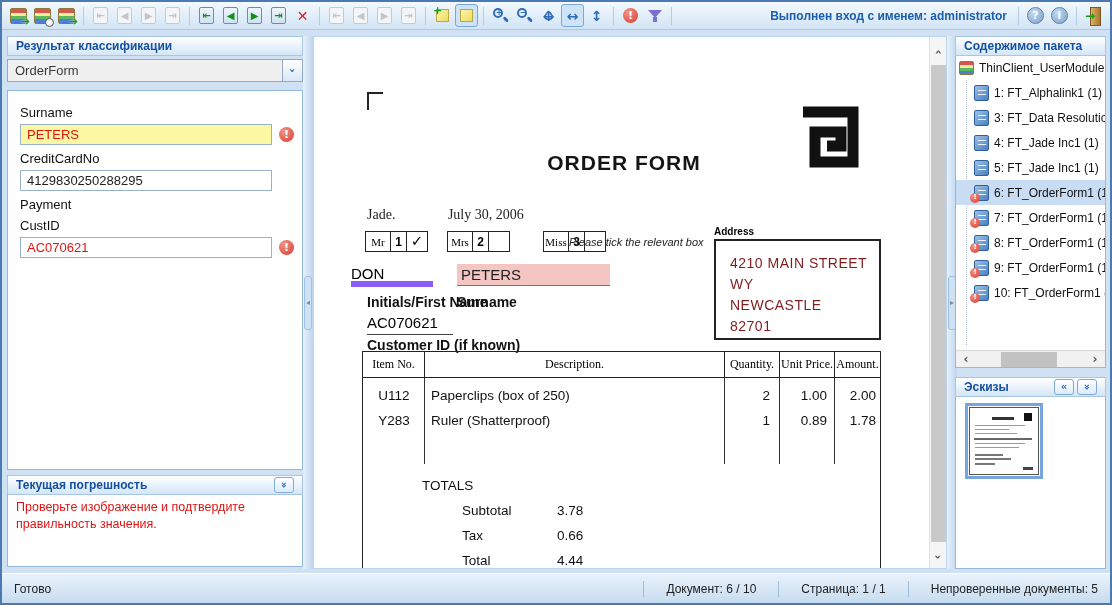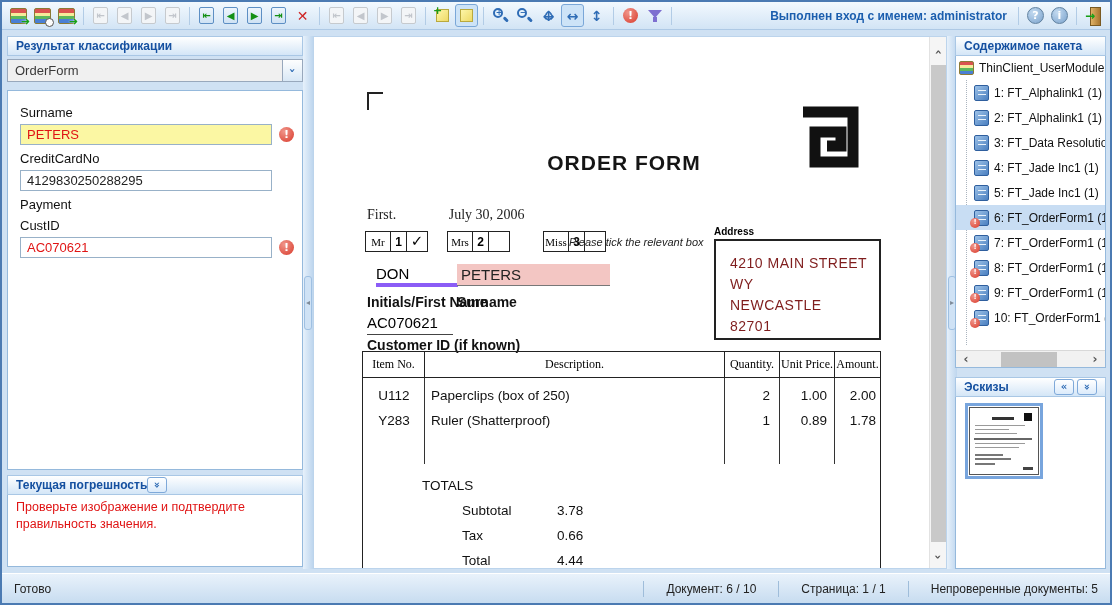--- a/index.html
+++ b/index.html
@@ -77,21 +77,21 @@
   .f-input { width:252px; height:21px; border:1px solid #98b1c8; font-size:13px; padding:0 6px;
              font-family:"Liberation Sans",sans-serif; color:#222; background:#fff; }
   .f-input.warn { background:#fbf7a3; color:#e01414; }
   .f-input.redtxt { color:#e01414; }
   .f-input.locked { background:#ececec; color:#6b6b6b; border-color:#b2b2b2; }
   .lock { position:relative; width:13px; height:10px; background:#bdbdbd; border:1px solid #8f8f8f;
           border-radius:2px; margin-top:5px; }
   .lock::before { content:""; position:absolute; left:1.5px; top:-7px; width:7px; height:7px;
                   border:2px solid #9d9d9d; border-bottom:none; border-radius:4px 4px 0 0; }
   .error-panel { position:absolute; left:0; right:0; bottom:0; height:94px; }
-  .error-panel .panel-header { }
+  .error-panel .panel-header { justify-content:space-between; }
   .error-body { height:72px; background:#fff; border:1px solid #95b9dc; border-top:none;
                 color:#e01414; font-size:12.5px; padding:4px 8px; line-height:1.35; }
   .rot-down { transform:rotate(-90deg); }
   .rot-dn90 { transform:rotate(90deg); }
   .rot-up { transform:rotate(-90deg); }
 
   
   .splitter { position:absolute; top:34px; bottom:34px; width:10px;
               background:linear-gradient(90deg,#e7f1fb,#bed6ee); }
   .split-handle { position:absolute; top:50%; left:1px; right:1px; height:54px; margin-top:-27px;
@@ -115,22 +115,22 @@
   .tcell { border-right:1px solid #222; display:flex; align-items:center; justify-content:center; height:100%; }
   .tcell:last-child { border-right:none; }
   .t-lab { width:25px; font-family:"Liberation Serif",serif; font-size:11px; }
   .t-num { width:16px; font-size:12px; font-weight:bold; }
   .t-chk { width:20px; font-size:15px; }
   .gap1 { width:19px; } .gap2 { width:33px; }
   .tick-note { position:absolute; left:255px; top:199px; font-style:italic; font-size:11px; color:#222; }
   .addr-label { position:absolute; left:400px; top:189px; font-size:10px; font-weight:bold; }
   .addr-box { position:absolute; left:400px; top:202px; width:167px; height:101px; border:2px solid #222;
               padding:12px 0 0 14px; font-size:14px; letter-spacing:0.5px; line-height:21px; color:#7f1d1d; }
-  .fname { position:absolute; left:62px; top:228px; width:82px; height:22px; font-size:15px;
-           border-bottom:4px solid #8b5cf6; }
+  .fname { position:absolute; left:37px; top:228px; width:82px; height:22px; font-size:15px;
+           border-bottom:6px solid #8b5cf6; }
   .surname-hl { position:absolute; left:143px; top:227px; width:153px; height:22px; font-size:15px;
                 background:#f3c6c3; border-bottom:1.5px solid #777; padding:2px 0 0 4px; color:#222; }
   .sm-label { position:absolute; font-size:14px; font-weight:bold; color:#111; }
   .custid { position:absolute; left:53px; top:277px; width:86px; height:21px; font-size:15px;
             border-bottom:1px solid #444; }
   .itable { position:absolute; left:48px; top:314px; width:519px; height:218px; border:1.5px solid #222; }
   .ithead { display:flex; height:26px; border-bottom:1px solid #222;
             font-family:"Liberation Serif",serif; font-size:12px; }
   .ithead div { display:flex; align-items:center; justify-content:center; border-right:1px solid #222; }
   .ithead div:last-child { border-right:none; }
@@ -396,21 +396,21 @@
     </div>
 
   <div class="viewer">
     <div class="page">
       <div class="cropmark"></div>
       <div class="doc-title">ORDER FORM</div>
       <svg class="logo" width="64" height="70" viewBox="0 0 64 70">
         <path d="M8 12 H58 V62 H20 V32 H46 V46 H32" fill="none" stroke="#111" stroke-width="11"></path>
       </svg>
       <div class="date-line">
-        <span>First.</span>
+        <span>Jade.</span>
         <span class="dv">July 30, 2006</span>
       </div>
 
       <div class="tickrow">
         <div class="tickgrp">
           <span class="tcell t-lab">Mr</span>
           <span class="tcell t-num">1</span>
           <span class="tcell t-chk glyph">✓</span>
         </div>
         <span class="gap1"></span>
@@ -507,24 +507,20 @@
         <div class="trow root">
             <span class="root-ico"></span>
             <span>ThinClient_UserModules_(</span>
           </div>
         <div class="trow">
             <span class="doc-ico"></span>
             <span>1: FT_Alphalink1 (1)</span>
           </div>
         <div class="trow">
             <span class="doc-ico"></span>
-            <span>2: FT_Alphalink1 (1)</span>
-          </div>
-        <div class="trow">
-            <span class="doc-ico"></span>
             <span>3: FT_Data Resolutions</span>
           </div>
         <div class="trow">
             <span class="doc-ico"></span>
             <span>4: FT_Jade Inc1 (1)</span>
           </div>
         <div class="trow">
             <span class="doc-ico"></span>
             <span>5: FT_Jade Inc1 (1)</span>
           </div>

